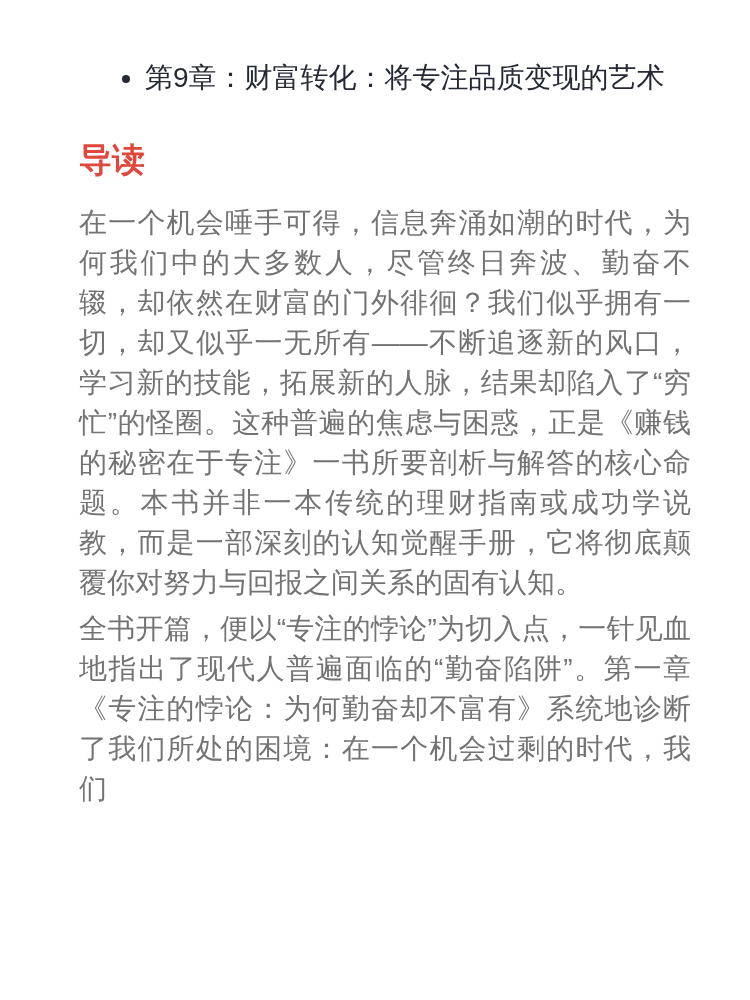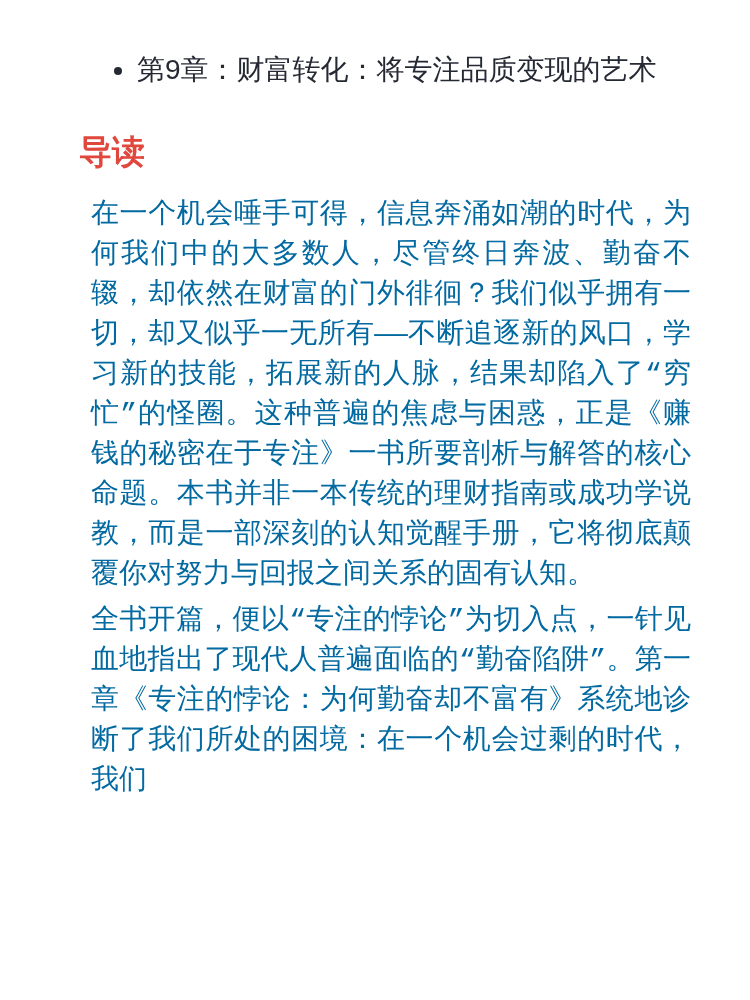--- a/index.html
+++ b/index.html
@@ -12,21 +12,21 @@
     width: 750px;
     height: 1000px;
     overflow: hidden;
     box-sizing: border-box;
     background: #ffffff;
     padding: 50px 59px 0 79px;
     font-family: "Liberation Sans", "DejaVu Sans", sans-serif;
     color: #252933;
   }
   ul.toc {
-    margin: 0;
+    margin: 8px;
     padding: 0 0 0 58px;
     list-style: disc;
   }
   ul.toc > li {
     font-size: 28px;
     line-height: 40px;
     color: #252933;
   }
   ul.toc ::marker {
     color: #252933;
@@ -42,27 +42,26 @@
     color: #252933;
   }
   h2.guide-heading {
     margin: 40px 0 21px 0;
     font-size: 33px;
     line-height: 44px;
     font-weight: bold;
     color: #e0473d;
   }
   p.body-paragraph {
-    margin: 0 0 6px 12px;
+    margin: 0 0 6px 0;
     font-size: 28px;
     line-height: 40px;
     text-align: justify;
-    color: #0369a1;
+    color: #737373;
     word-break: break-all;
-    font-family: Liberation Mono, monospace;
   }
 </style>
 </head>
 <body>
 
 <div class="page">
 
   <ul class="toc">
     <li>
       <span>第9章：财富转化：将专注品质变现的艺术</span>

